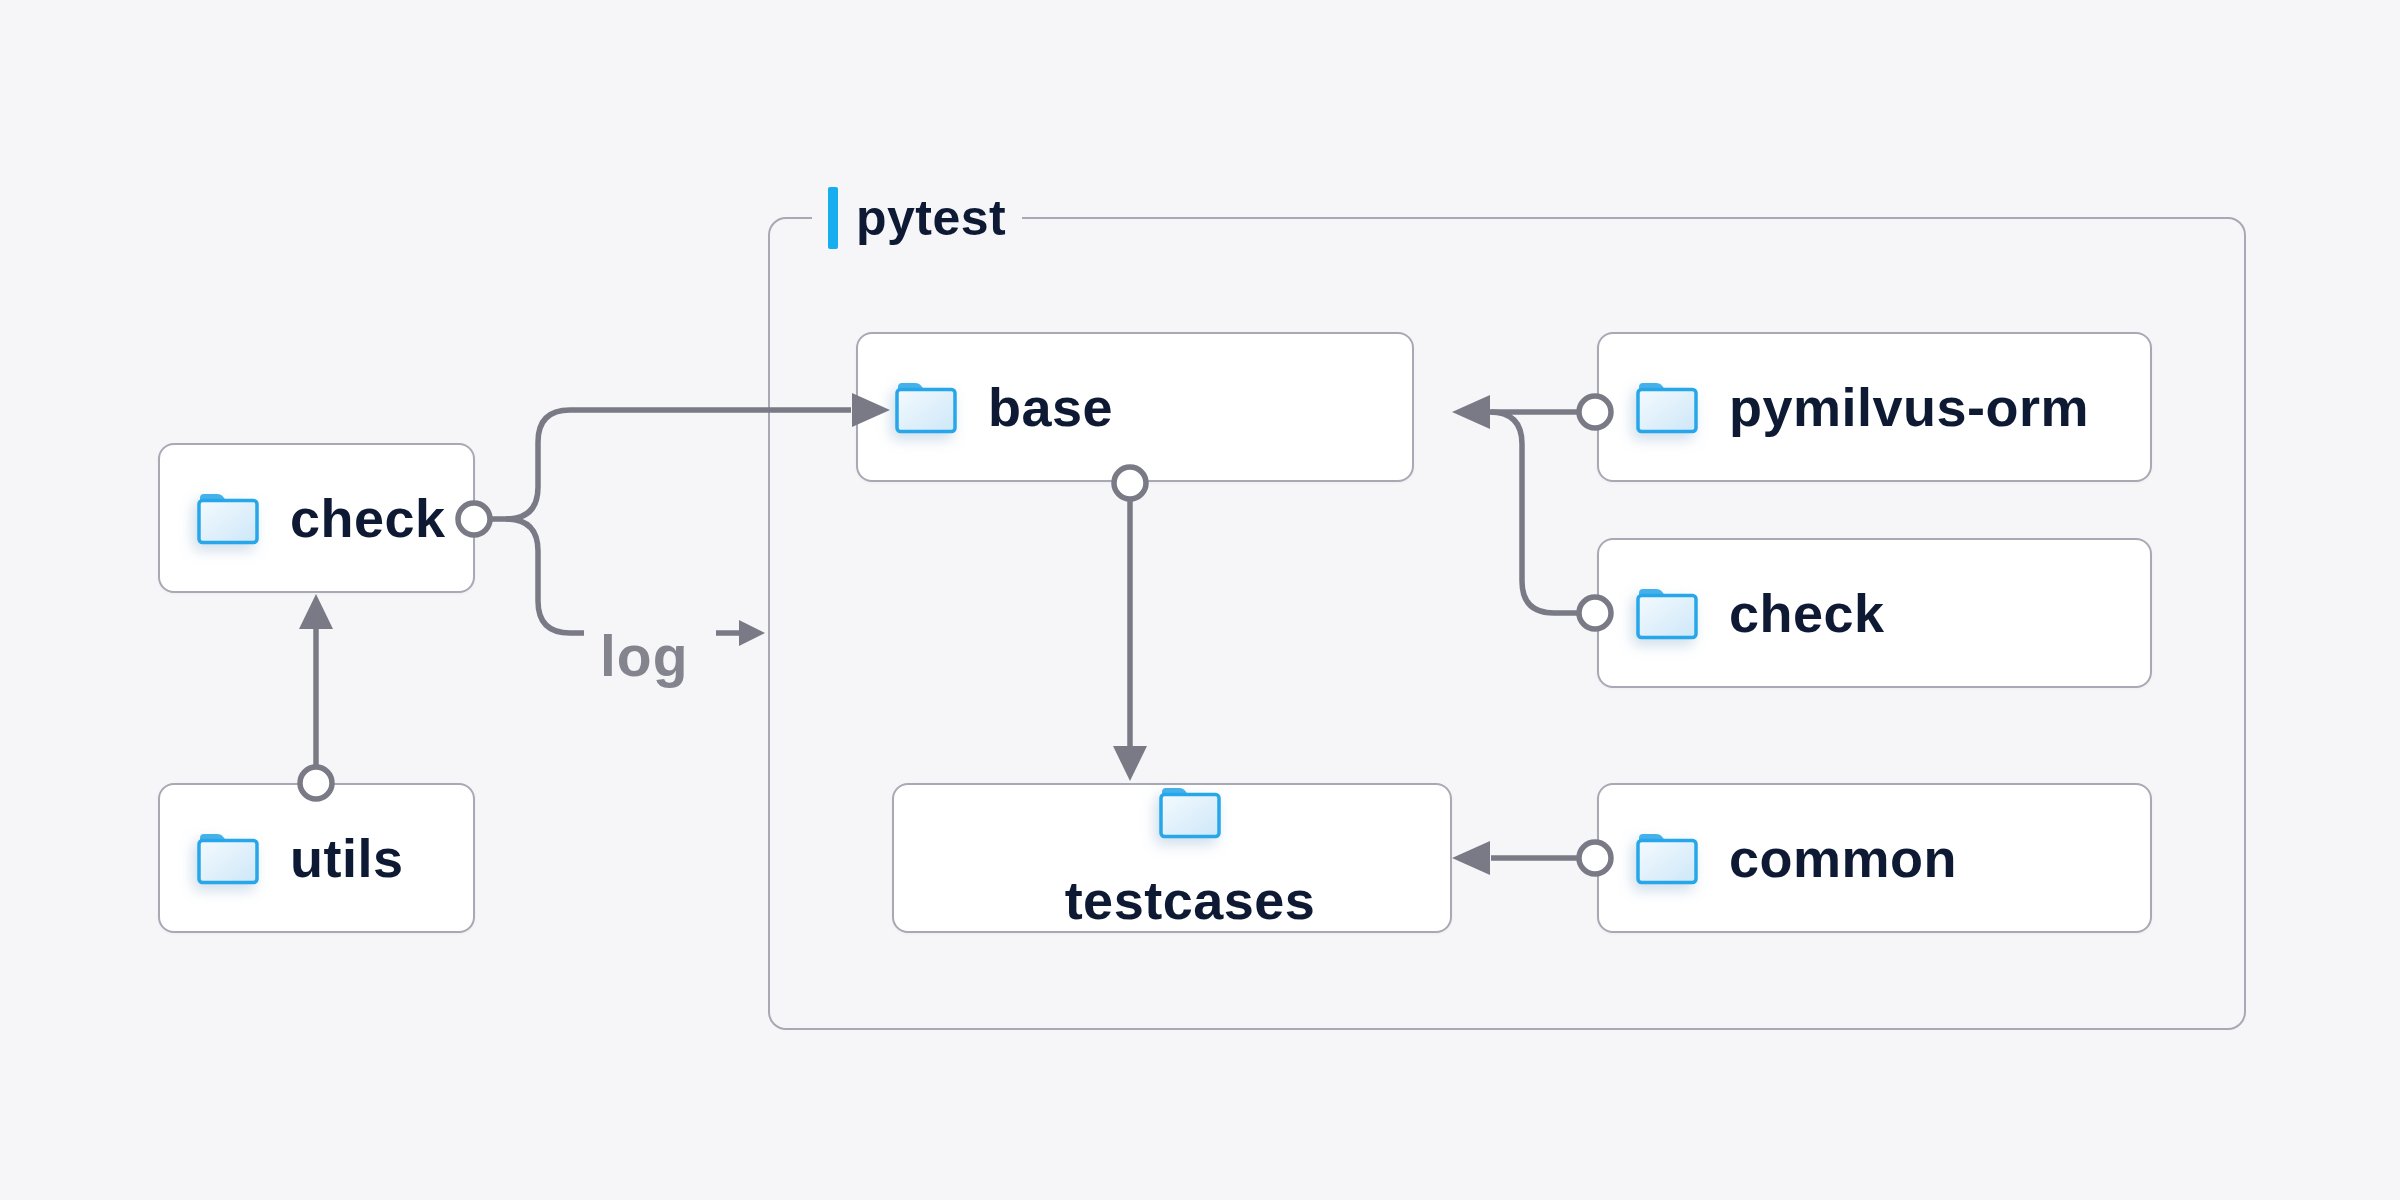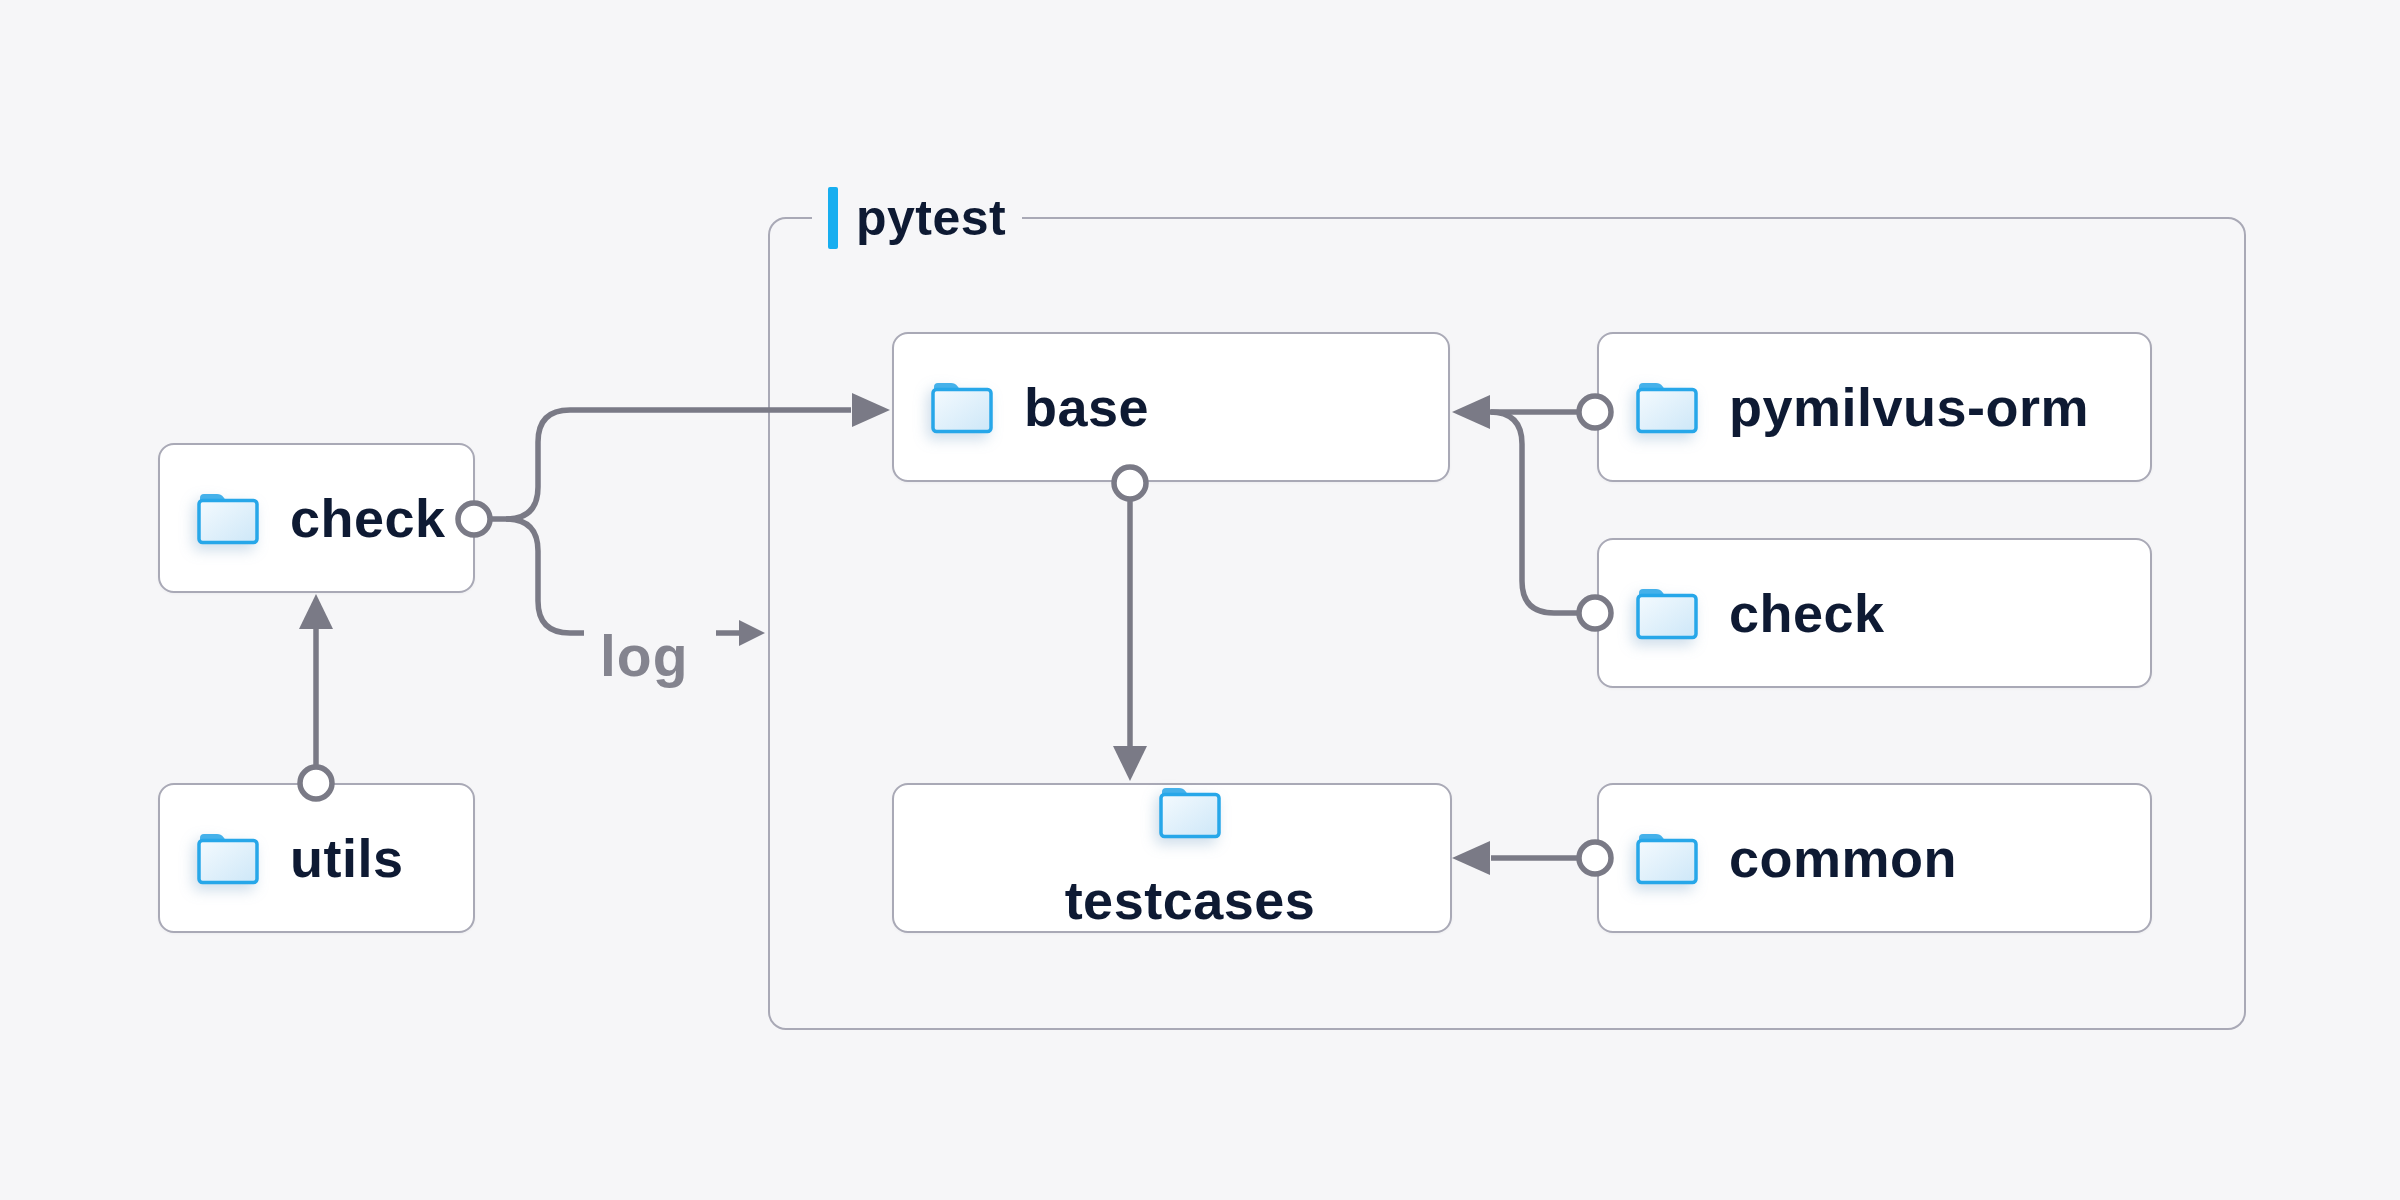--- a/index.html
+++ b/index.html
@@ -70,21 +70,21 @@
     white-space:nowrap;
   }
   .folder{
     width:64px;height:54px;flex:0 0 auto;
     filter:drop-shadow(-4px 6px 7px rgba(60,120,170,0.25));
   }
   .folder .folder-tab{fill:var(--folder-tab);}
   .folder .folder-body{stroke:var(--folder-blue);}
   #node-utils    {left:158px;top:443px;width:317px;}
   #node-config   {left:158px;top:783px;width:317px;}
-  #node-base     {left:892px;top:332px;width:558px;}
+  #node-base     {left:856px;top:332px;width:558px;}
   #node-testcases{left:892px;top:783px;width:560px;flex-direction:column;}
   #node-pymilvus {left:1597px;top:332px;width:555px;}
   #node-check    {left:1597px;top:538px;width:555px;}
   #node-common   {left:1597px;top:783px;width:555px;}
   
   .edges{
     position:absolute;left:0;top:0;width:2400px;height:1200px;
     pointer-events:none;
   }
   .edges path{

